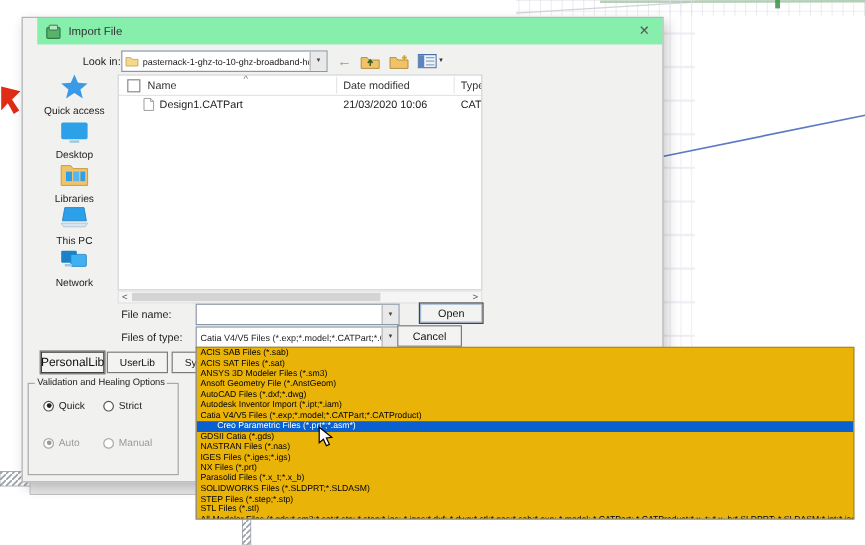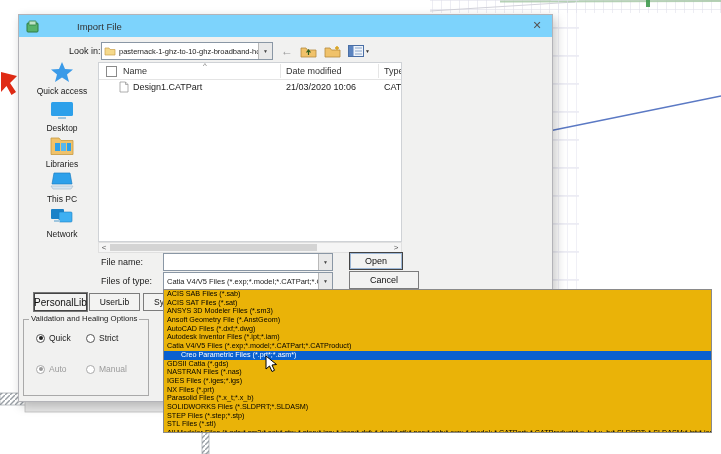--- a/index.html
+++ b/index.html
@@ -12,21 +12,21 @@
   .abs{position:absolute;}
   
   #bg{position:absolute;left:0;top:0;width:721px;height:454px;z-index:0;}
   
   #dialog{
     position:absolute;left:18px;top:14px;width:533px;height:386px;
     background:#f1f1f0;border:1px solid #b3b3b8;z-index:2;
     box-shadow:3px 4px 10px rgba(0,0,0,.22);
     font-size:9.5px;color:#222;
   }
-  #titlebar{position:absolute;left:0;top:0;right:0;height:22px;background:#7dd3fc;display:flex;align-items:center;padding-left:7px;gap:32px;}
+  #titlebar{position:absolute;left:12px;top:0;right:0;height:22px;background:#86efac;display:flex;align-items:center;padding-left:7px;}
   #title-text{margin-left:6px;color:#333;font-size:9.5px;}
   #close-btn{position:absolute;right:6px;top:2px;width:18px;height:17px;display:flex;align-items:center;justify-content:center;color:#555;font-size:11px;cursor:default;}
   .label{color:#222;font-size:9px;}
   
   .combo{background:#fff;border:1px solid #8a97a5;display:flex;align-items:center;overflow:hidden;}
   .combo .ctext{flex:1;white-space:nowrap;overflow:hidden;padding-left:3px;font-size:7.5px;color:#222;}
   .combo .carrow{width:13px;align-self:stretch;background:#e9e9e9;border-left:1px solid #b9b9b9;display:flex;align-items:center;justify-content:center;font-size:5px;color:#444;}
   
   .btn{background:#f3f3f2;border:1px solid #7c7c7c;display:flex;align-items:center;justify-content:center;font-size:9px;color:#111;box-sizing:border-box;}
   .btn.default{border:1px solid #444;box-shadow:inset 0 0 0 1px #9db7d6;}
@@ -213,21 +213,21 @@
     <span class="ctext"></span>
     <span class="carrow">▼</span>
   </div>
   <div class="btn default abs" style="left:330px;top:237px;width:54px;height:18px;">Open</div>
 
   <span class="label abs" style="left:82px;top:261px;">Files of type:</span>
   <div class="combo abs" style="left:144px;top:257px;width:168px;height:16px;">
     <span class="ctext">Catia V4/V5 Files (*.exp;*.model;*.CATPart;*.CA</span>
     <span class="carrow">▼</span>
   </div>
-  <div class="btn abs" style="left:330px;top:256px;width:70px;height:18px;">Cancel</div>
+  <div class="btn abs" style="left:312px;top:256px;width:54px;height:18px;">Cancel</div>
 
   <div class="btn abs" style="left:15px;top:278px;width:53px;height:18px;border-color:#444;box-shadow:0 0 0 1px #777;font-size:10px;">PersonalLib</div>
   <div class="btn abs" style="left:70px;top:278px;width:51px;height:18px;font-size:8.5px;">UserLib</div>
   <div class="btn abs" style="left:124px;top:278px;width:45px;height:18px;font-size:8.5px;justify-content:flex-start;padding-left:10px;">Sy</div>
 
   <div id="valgroup">
     <span id="valtitle">Validation and Healing Options</span>
     <div class="radio-row" style="left:12px;top:13px;">
       <span class="rdot on"></span>
       <span class="rlabel">Quick</span>
@@ -246,21 +246,21 @@
     </div>
   </div>
 </div>
 
 <div id="typedrop">
   <div class="dd-item">ACIS SAB Files (*.sab)</div>
   <div class="dd-item">ACIS SAT Files (*.sat)</div>
   <div class="dd-item">ANSYS 3D Modeler Files (*.sm3)</div>
   <div class="dd-item">Ansoft Geometry File (*.AnstGeom)</div>
   <div class="dd-item">AutoCAD Files (*.dxf;*.dwg)</div>
-  <div class="dd-item">Autodesk Inventor Files (*.ipt;*.iam)</div>
+  <div class="dd-item">Autodesk Inventor Import (*.ipt;*.iam)</div>
   <div class="dd-item">Catia V4/V5 Files (*.exp;*.model;*.CATPart;*.CATProduct)</div>
   <div class="dd-item sel">Creo Parametric Files (*.prt*;*.asm*)</div>
   <div class="dd-item">GDSII Catia (*.gds)</div>
   <div class="dd-item">NASTRAN Files (*.nas)</div>
   <div class="dd-item">IGES Files (*.iges;*.igs)</div>
   <div class="dd-item">NX Files (*.prt)</div>
   <div class="dd-item">Parasolid Files (*.x_t;*.x_b)</div>
   <div class="dd-item">SOLIDWORKS Files (*.SLDPRT;*.SLDASM)</div>
   <div class="dd-item">STEP Files (*.step;*.stp)</div>
   <div class="dd-item">STL Files (*.stl)</div>

